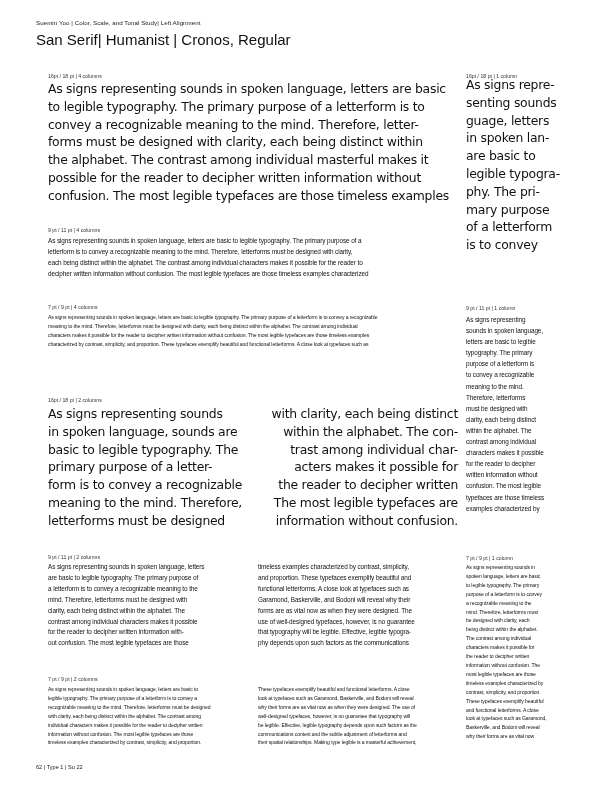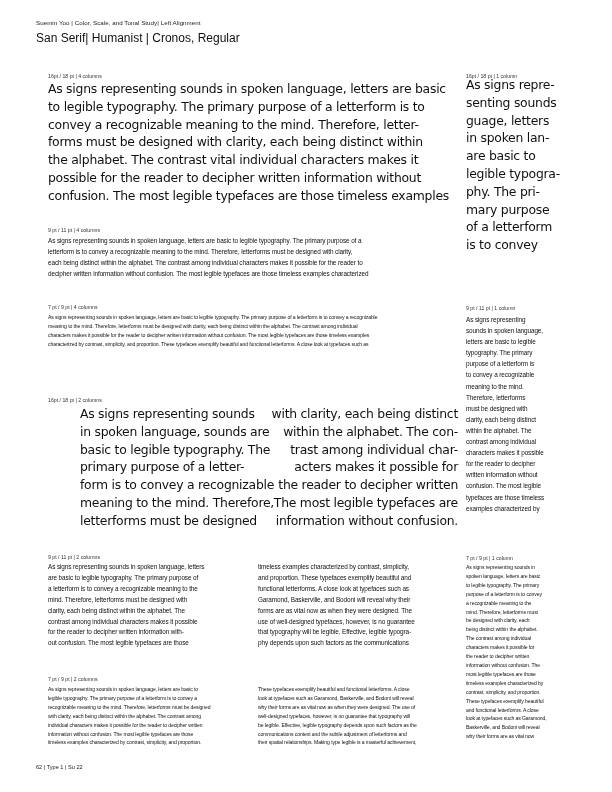--- a/index.html
+++ b/index.html
@@ -1,39 +1,39 @@
 <!DOCTYPE html>
 <html><head>
 <meta charset="utf-8">
 <style>
   html, body { margin: 0; padding: 0; background: #ffffff; }
   body { width: 612px; height: 792px; position: relative; overflow: hidden; color: #111; font-family: "Liberation Sans", sans-serif; }
   .abs { position: absolute; }
   .hdr-small { left: 36px; top: 19px; font-size: 6.2px; color: #222; letter-spacing: 0.05px; white-space: nowrap; }
-  .hdr-title { left: 36px; top: 31px; font-size: 12px; color: #111; white-space: nowrap; }
+  .hdr-title { left: 36px; top: 31px; font-size: 15px; color: #111; white-space: nowrap; }
   .label { font-size: 5.2px; color: #333; white-space: nowrap; font-family: "Liberation Sans", sans-serif; }
   .body16 { font-family: "DejaVu Sans", sans-serif; font-size: 12.4px; line-height: 17.8px; color: #111; letter-spacing: -0.25px; }
   .body9 { font-family: "Liberation Sans", sans-serif; font-size: 6.4px; line-height: 10.9px; color: #111; letter-spacing: -0.1px; }
   .body7 { font-family: "Liberation Sans", sans-serif; font-size: 5.1px; line-height: 8.9px; color: #111; letter-spacing: -0.1px; }
   .line { display: block; white-space: nowrap; }
   .footer { left: 36px; top: 764px; font-size: 5.6px; color: #222; white-space: nowrap; }
 </style>
 </head>
 <body>
 
 <div class="abs hdr-small">Suemin Yoo  | Color, Scale, and Tonal Study|  Left Alignment</div>
 <div class="abs hdr-title">San Serif| Humanist | Cronos, Regular</div>
 
 <div class="abs label" style="left:48px; top:73px;">16pt / 18 pt | 4 columns</div>
 <div class="abs body16" style="left:48px; top:80px; width:410px;">
   <span class="line">As signs representing sounds in spoken language, letters are basic</span>
   <span class="line">to legible typography. The primary purpose of a letterform is to</span>
   <span class="line">convey a recognizable meaning to the mind. Therefore, letter-</span>
   <span class="line">forms must be designed   with clarity, each being distinct within</span>
-  <span class="line">the alphabet. The contrast vital individual characters makes it</span>
+  <span class="line">the alphabet. The contrast among individual masterful makes it</span>
   <span class="line">possible for the reader to decipher written information without</span>
   <span class="line">confusion. The most legible typefaces are those timeless examples</span>
 </div>
 
 <div class="abs label" style="left:466px; top:73px;">16pt / 18 pt | 1 column</div>
 <div class="abs body16" style="left:466px; top:76px; width:130px;">
   <span class="line">As signs repre-</span>
   <span class="line">senting sounds</span>
   <span class="line">guage, letters</span>
   <span class="line">in spoken lan-</span>
@@ -77,21 +77,21 @@
   <span class="line">contrast among individual</span>
   <span class="line">characters makes it possible</span>
   <span class="line">for the reader to decipher</span>
   <span class="line">written information without</span>
   <span class="line">confusion. The most legible</span>
   <span class="line">typefaces are those timeless</span>
   <span class="line">examples characterized by</span>
 </div>
 
 <div class="abs label" style="left:48px; top:397px;">16pt / 18 pt | 2 columns</div>
-<div class="abs body16" style="left:48px; top:405px; width:200px;margin-left:32px;">
+<div class="abs body16" style="left:48px; top:405px; width:200px;">
   <span class="line">As signs representing sounds</span>
   <span class="line">in spoken language, sounds are</span>
   <span class="line">basic to legible typography. The</span>
   <span class="line">primary purpose of a letter-</span>
   <span class="line">form is to convey a recognizable</span>
   <span class="line">meaning to the mind. Therefore,</span>
   <span class="line">letterforms must be designed</span>
 </div>
 <div class="abs body16" style="left:258px; top:405px; width:200px;text-align:right;">
   <span class="line">with clarity, each being distinct</span>

